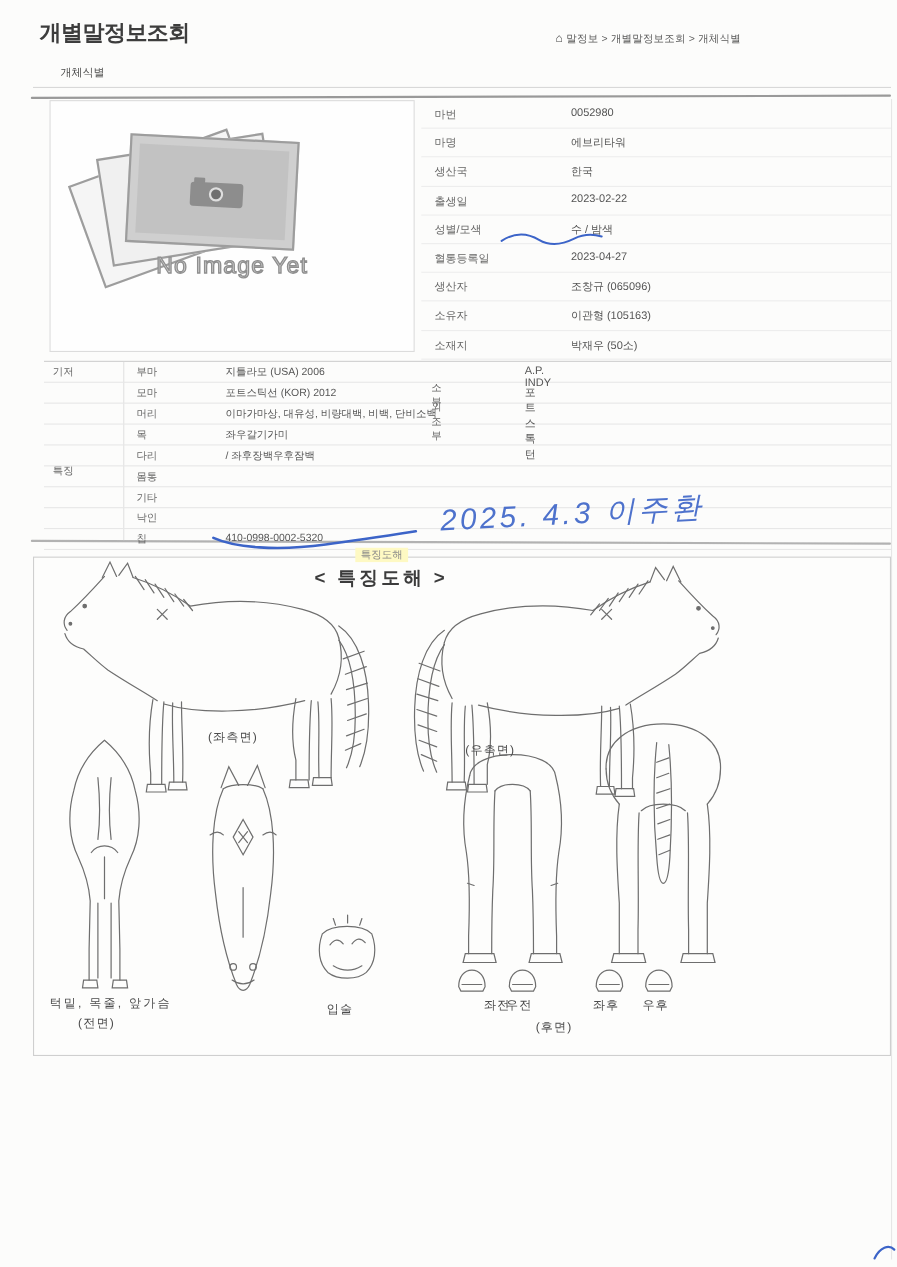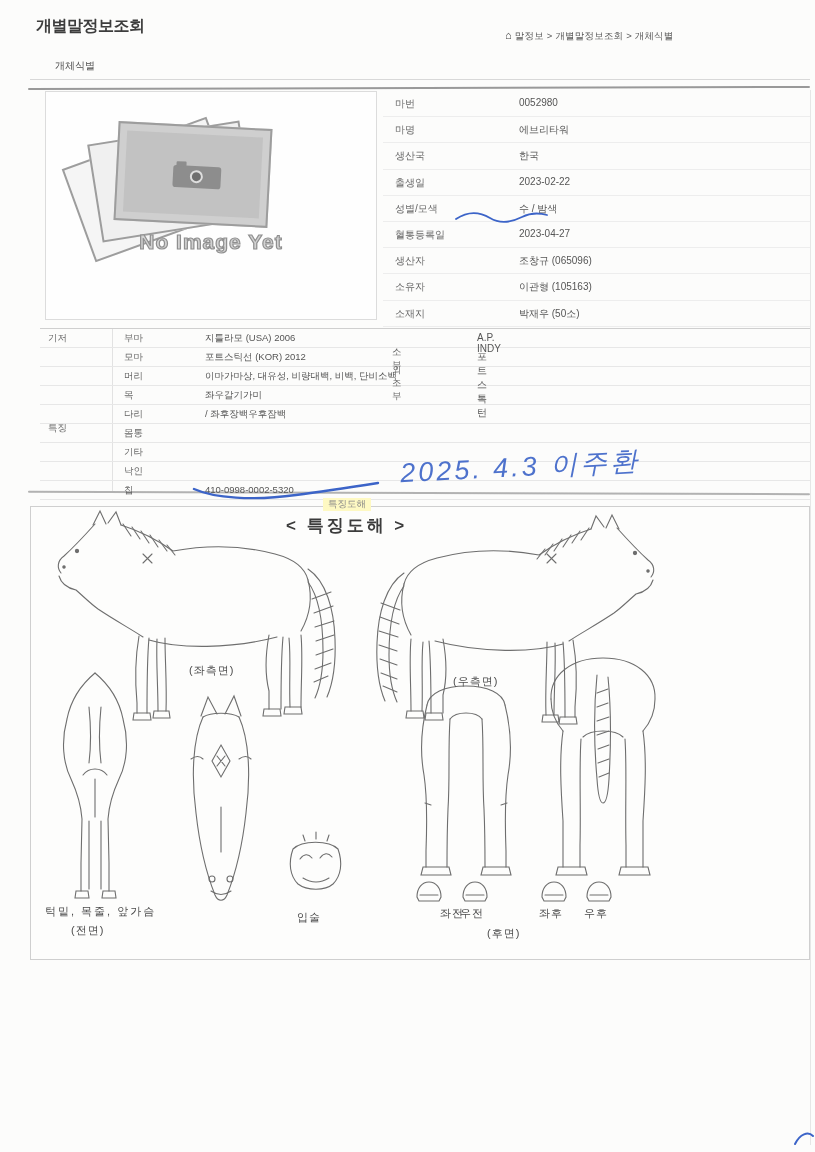--- a/index.html
+++ b/index.html
@@ -3,41 +3,41 @@
 <meta charset="utf-8">
 <style>
   html,body{margin:0;padding:0;}
   body{
     width:815px;height:1152px;position:relative;overflow:hidden;
     background:#fcfcfb;color:#4a4a4a;
     font-family:"Liberation Sans","DejaVu Sans",sans-serif;
   }
   .abs{position:absolute;}
   
-  .page-title{left:36px;top:16px;font-size:16px;font-weight:bold;color:#3d3d3d;letter-spacing:-0.5px;}
+  .page-title{left:36px;top:16px;font-size:20px;font-weight:bold;color:#3d3d3d;letter-spacing:-0.5px;}
   .breadcrumb{left:505px;top:29px;font-size:9.5px;color:#5a5a5a;letter-spacing:0.2px;}
   .breadcrumb .home{font-size:11px;margin-right:3px;color:#444;}
   .tab-label{left:55px;top:59px;font-size:10px;color:#4c4c4c;}
   .rule-light{left:30px;top:79px;width:780px;height:1px;background:#d8d8d8;}
   .rule-dark{left:28px;top:87px;width:782px;height:2px;background:#787878;opacity:.75;transform:rotate(-0.15deg);border-radius:2px;}
   .rule-dark2{left:28px;top:492px;width:782px;height:2px;background:#8a8a8a;opacity:.65;transform:rotate(0.18deg);border-radius:2px;}
   .scan-edge{left:810px;top:90px;width:1px;height:1055px;background:#e6e6e6;}
 
   
   .photo-box{left:45px;top:91px;width:330px;height:227px;border:1px solid #dcdcdc;background:#fefefe;}
   .card{position:absolute;width:150px;height:95px;background:#f5f5f5;border:2px solid #9d9d9d;}
   .card.c1{left:28px;top:48px;transform:rotate(-20deg);}
   .card.c2{left:48px;top:40px;transform:rotate(-9deg);background:#f0f0f0;}
   .card.c3{left:70px;top:33px;transform:rotate(3deg);background:#cfcfcf;}
   .card.c3 .inner{position:absolute;left:7px;top:7px;right:7px;bottom:7px;background:#c2c2c2;}
   .camera{position:absolute;left:48px;top:32px;width:48px;height:22px;background:#8d8d8d;border-radius:3px;}
   .camera .lens{position:absolute;left:17px;top:4px;width:13px;height:13px;border-radius:50%;border:2px solid #dedede;background:#6f6f6f;box-sizing:border-box;}
   .camera .flash{position:absolute;left:3px;top:-4px;width:10px;height:5px;background:#8d8d8d;border-radius:1px;}
   .noimg-text{position:absolute;left:0;top:138px;width:100%;text-align:center;
-    font-size:21px;font-weight:bold;letter-spacing:1px;color:#d2d2d2;
+    font-size:21px;font-weight:normal;letter-spacing:1px;color:#d2d2d2;
     -webkit-text-stroke:1.2px #8f8f8f;}
 
   
   .info-table{left:383px;top:91px;width:427px;}
   .info-row{position:relative;height:25.2px;border-bottom:1px solid #ededed;}
   .info-row .lbl{position:absolute;left:12px;top:6px;font-size:10px;color:#666;}
   .info-row .val{position:absolute;left:88px;top:6px;font-size:10px;color:#555;margin-left:48px;}
 
   
   .ped-table{left:40px;top:328px;width:770px;border-top:1px solid #cfcfcf;}
@@ -53,21 +53,21 @@
   
   .handwriting{left:400px;top:448px;width:280px;font-size:27px;color:#3c64c8;
     transform:rotate(-3deg);letter-spacing:3px;font-style:italic;opacity:.9;}
 
   
   .diagram-box{left:30px;top:506px;width:778px;height:452px;border:1px solid #cfcfcf;background:#fdfdfc;}
   .diag-caption{position:absolute;left:292px;top:-9px;font-size:9.5px;color:#888;background:#fef9c3;padding:0 5px;}
   .diag-title{position:absolute;left:255px;top:7px;font-size:17px;font-weight:bold;color:#3c3c3c;letter-spacing:3px;}
   .diag-label{position:absolute;font-size:11px;color:#4c4c4c;letter-spacing:1px;}
   .lab-left{left:158px;top:156px;}
-  .lab-right{left:392px;top:167px;margin-left:30px;}
+  .lab-right{left:392px;top:167px;}
   .lab-frontparts{left:14px;top:397px;letter-spacing:2px;}
   .lab-front{left:40px;top:416px;}
   .lab-lips{left:266px;top:403px;}
   .lab-h0{left:383px;top:399px;margin-left:26px;}
   .lab-h1{left:429px;top:399px;}
   .lab-h2{left:508px;top:399px;}
   .lab-h3{left:553px;top:399px;}
   .lab-rear{left:456px;top:419px;}
 
   .art,.ink{position:absolute;left:0;top:0;}

